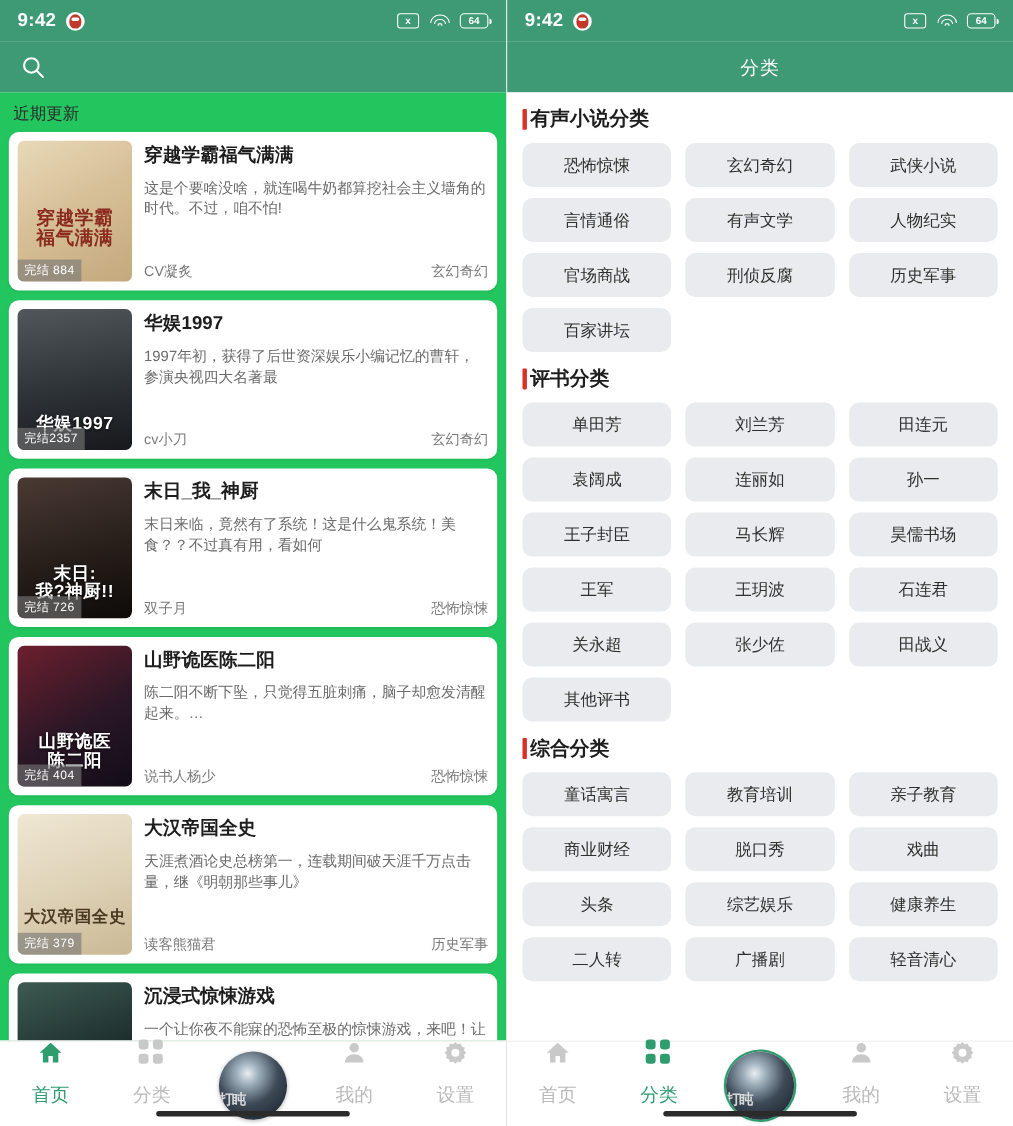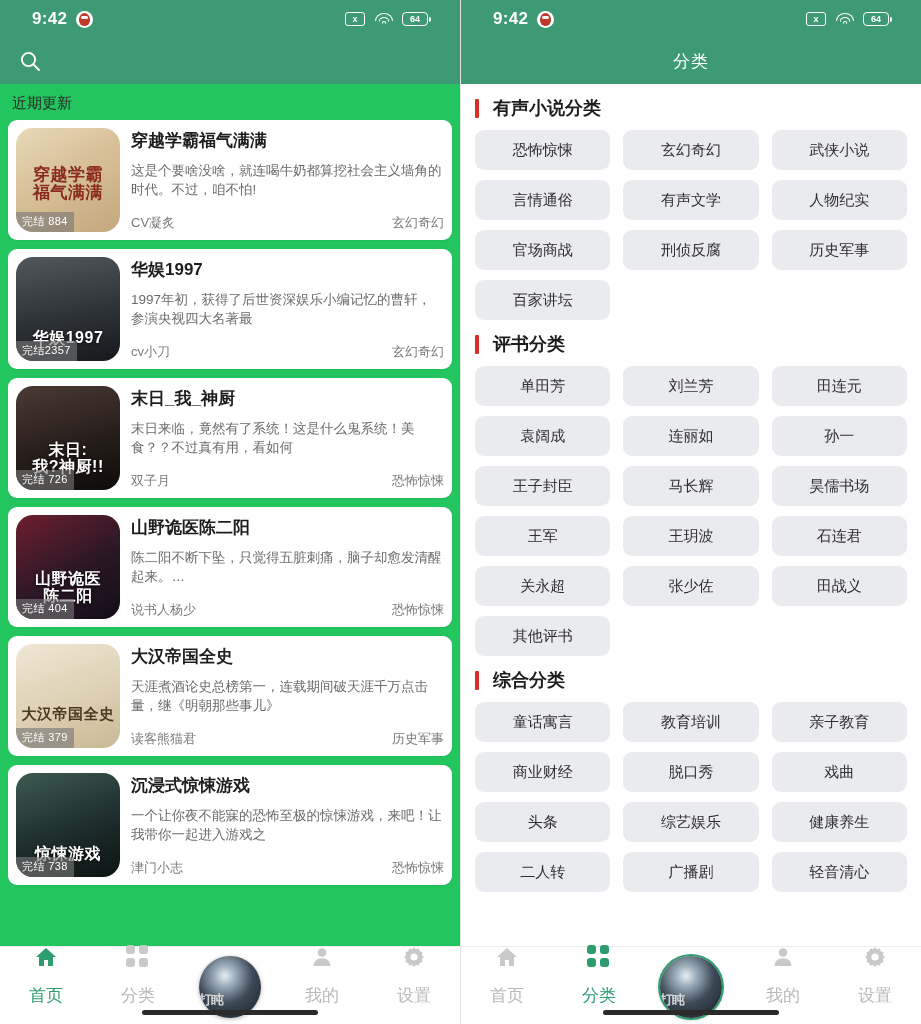--- a/index.html
+++ b/index.html
@@ -11,21 +11,21 @@
   }
   .screen-pair { display: flex; width: 921px; height: 1024px; }
   .phone { position: relative; height: 1024px; overflow: hidden; background: #f2f2f2; }
   .phone.left { width: 461px; border-right: 1px solid #e2e2e2; }
   .phone.right { width: 460px; background: #ffffff; }
 
   
   .statusbar {
     height: 38px; background: #3e9a74;
     display: flex; align-items: center;
-    padding: 0 32px; color: #fff;
+    padding: 0 16px; color: #fff;
   }
   .sb-time { font-size: 17px; font-weight: 600; letter-spacing: .3px; }
   .sb-qq {
     width: 17px; height: 17px; margin-left: 9px;
     background: #fff; border-radius: 50%;
     position: relative; display: inline-block;
   }
   .sb-qq::before {
     content: ""; position: absolute; left: 3px; top: 2px;
     width: 11px; height: 13px; border-radius: 50% 50% 45% 45%;
@@ -88,22 +88,22 @@
   .section-label {
     font-size: 15px; color: #2b2b2b; padding: 10px 4px 7px 4px; font-weight: 500;
   }
   .card {
     background: #fff; border-radius: 9px;
     margin-bottom: 9px; padding: 8px;
     display: flex; gap: 11px;
     box-shadow: 0 1px 2px rgba(0,0,0,.05);
   }
   .cover {
-    width: 104px; height: 104px; flex: 0 0 104px;
-    border-radius: 17px; position: relative; overflow: hidden;
+    width: 104px; height: 128px; flex: 0 0 104px;
+    border-radius: 6px; position: relative; overflow: hidden;
     background: #3b3b3b;
   }
   .cover .badge {
     position: absolute; left: 0; bottom: 0;
     background: rgba(120,120,120,.62); color: #fff;
     font-size: 11px; padding: 2px 6px 3px 6px;
     letter-spacing: .4px;
     margin-top: 42px;
   }
   .cover .cover-title {
@@ -131,21 +131,21 @@
     margin-top: auto; display: flex; justify-content: space-between;
     font-size: 13px; color: #7a7a7a; padding-top: 6px;
   }
 
   
   .right-body {
     height: calc(1024px - 38px - 46px - 78px);
     overflow: hidden; background: #fff; padding: 0 14px;
   }
   .cat-heading {
-    display: flex; align-items: center; gap: 14px;
+    display: flex; align-items: center; gap: 3px;
     font-size: 18px; font-weight: 700; color: #1d1d1d;
     margin: 12px 0 10px 0;
   }
   .cat-heading .bar {
     width: 4px; height: 19px; background: #d93025; border-radius: 1px;
   }
   .chip-grid {
     display: grid; grid-template-columns: repeat(3, 1fr);
     gap: 10px 13px;
   }

